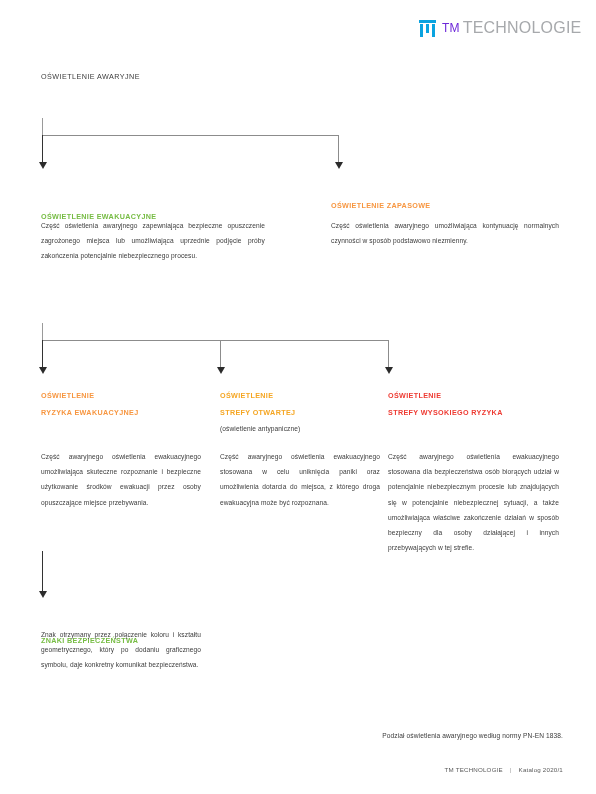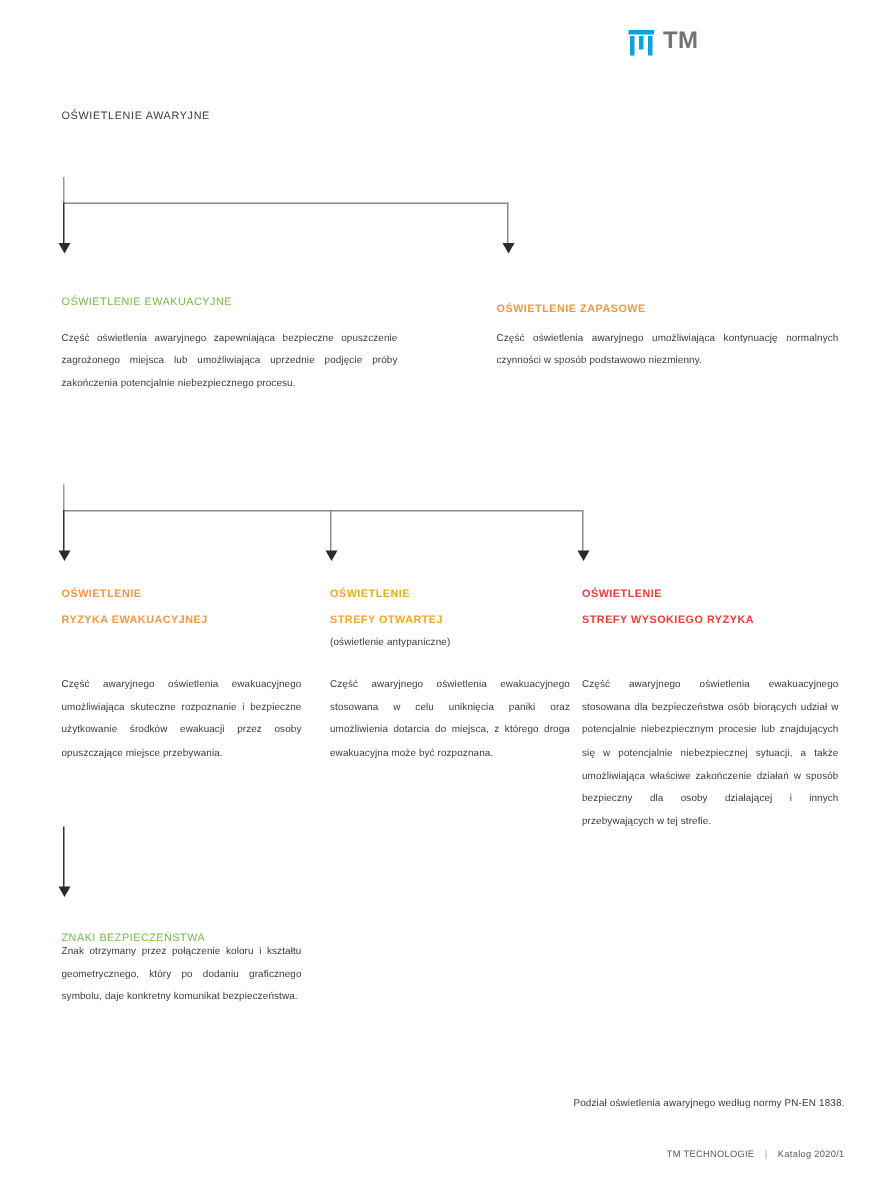--- a/index.html
+++ b/index.html
@@ -49,24 +49,24 @@
     width: 3px; height: 9px;
     background: #0aa3e0;
   }
   .logo-mark .leg-r {
     position: absolute;
     top: 4px; left: 13px;
     width: 3px; height: 13px;
     background: #0aa3e0;
   }
   .logo-tm {
-    font-size: 16px;
+    font-size: 12px;
     letter-spacing: 0.2px;
-    color: #737373;
-    font-weight: 700;
+    color: #6d28d9;
+    font-weight: 400;
   }
   .logo-tech {
     font-size: 16px;
     letter-spacing: 0.2px;
     color: #a7a9ac;
     font-weight: 400;
     margin-left: 3px;
   }
 
   
@@ -108,23 +108,24 @@
     height: 0;
     border-left: 4px solid transparent;
     border-right: 4px solid transparent;
     border-top: 7px solid #2b2b2b;
   }
 
   
   .h-green {
     position: absolute;
     font-size: 7.2px;
-    font-weight: normal;
+    font-weight: bold;
     letter-spacing: 0.35px;
     color: #76bc43;
+    margin-top: 16px;
   }
   .h-orange {
     position: absolute;
     font-size: 7.2px;
     font-weight: bold;
     letter-spacing: 0.35px;
     color: #f79640;
   }
   .h-amber {
     position: absolute;
@@ -185,20 +186,21 @@
 <body>
 
 <div class="logo">
   <span class="logo-mark">
     <span class="bar"></span>
     <span class="leg-l"></span>
     <span class="leg-m"></span>
     <span class="leg-r"></span>
   </span>
   <span class="logo-tm">TM</span>
+  <span class="logo-tech">TECHNOLOGIE</span>
 </div>
 
 <div class="page-title">OŚWIETLENIE AWARYJNE</div>
 
 <div class="conn">
   <div class="vstub" style="left:42px; top:118px; height:18px;"></div>
   <div class="hline" style="left:42px; top:135px; width:297px;"></div>
   <div class="vline dark" style="left:42px; top:135px; height:30px;"></div>
   <div class="arrowhead" style="left:38.5px; top:162px;"></div>
   <div class="vline" style="left:338px; top:135px; height:30px;"></div>

